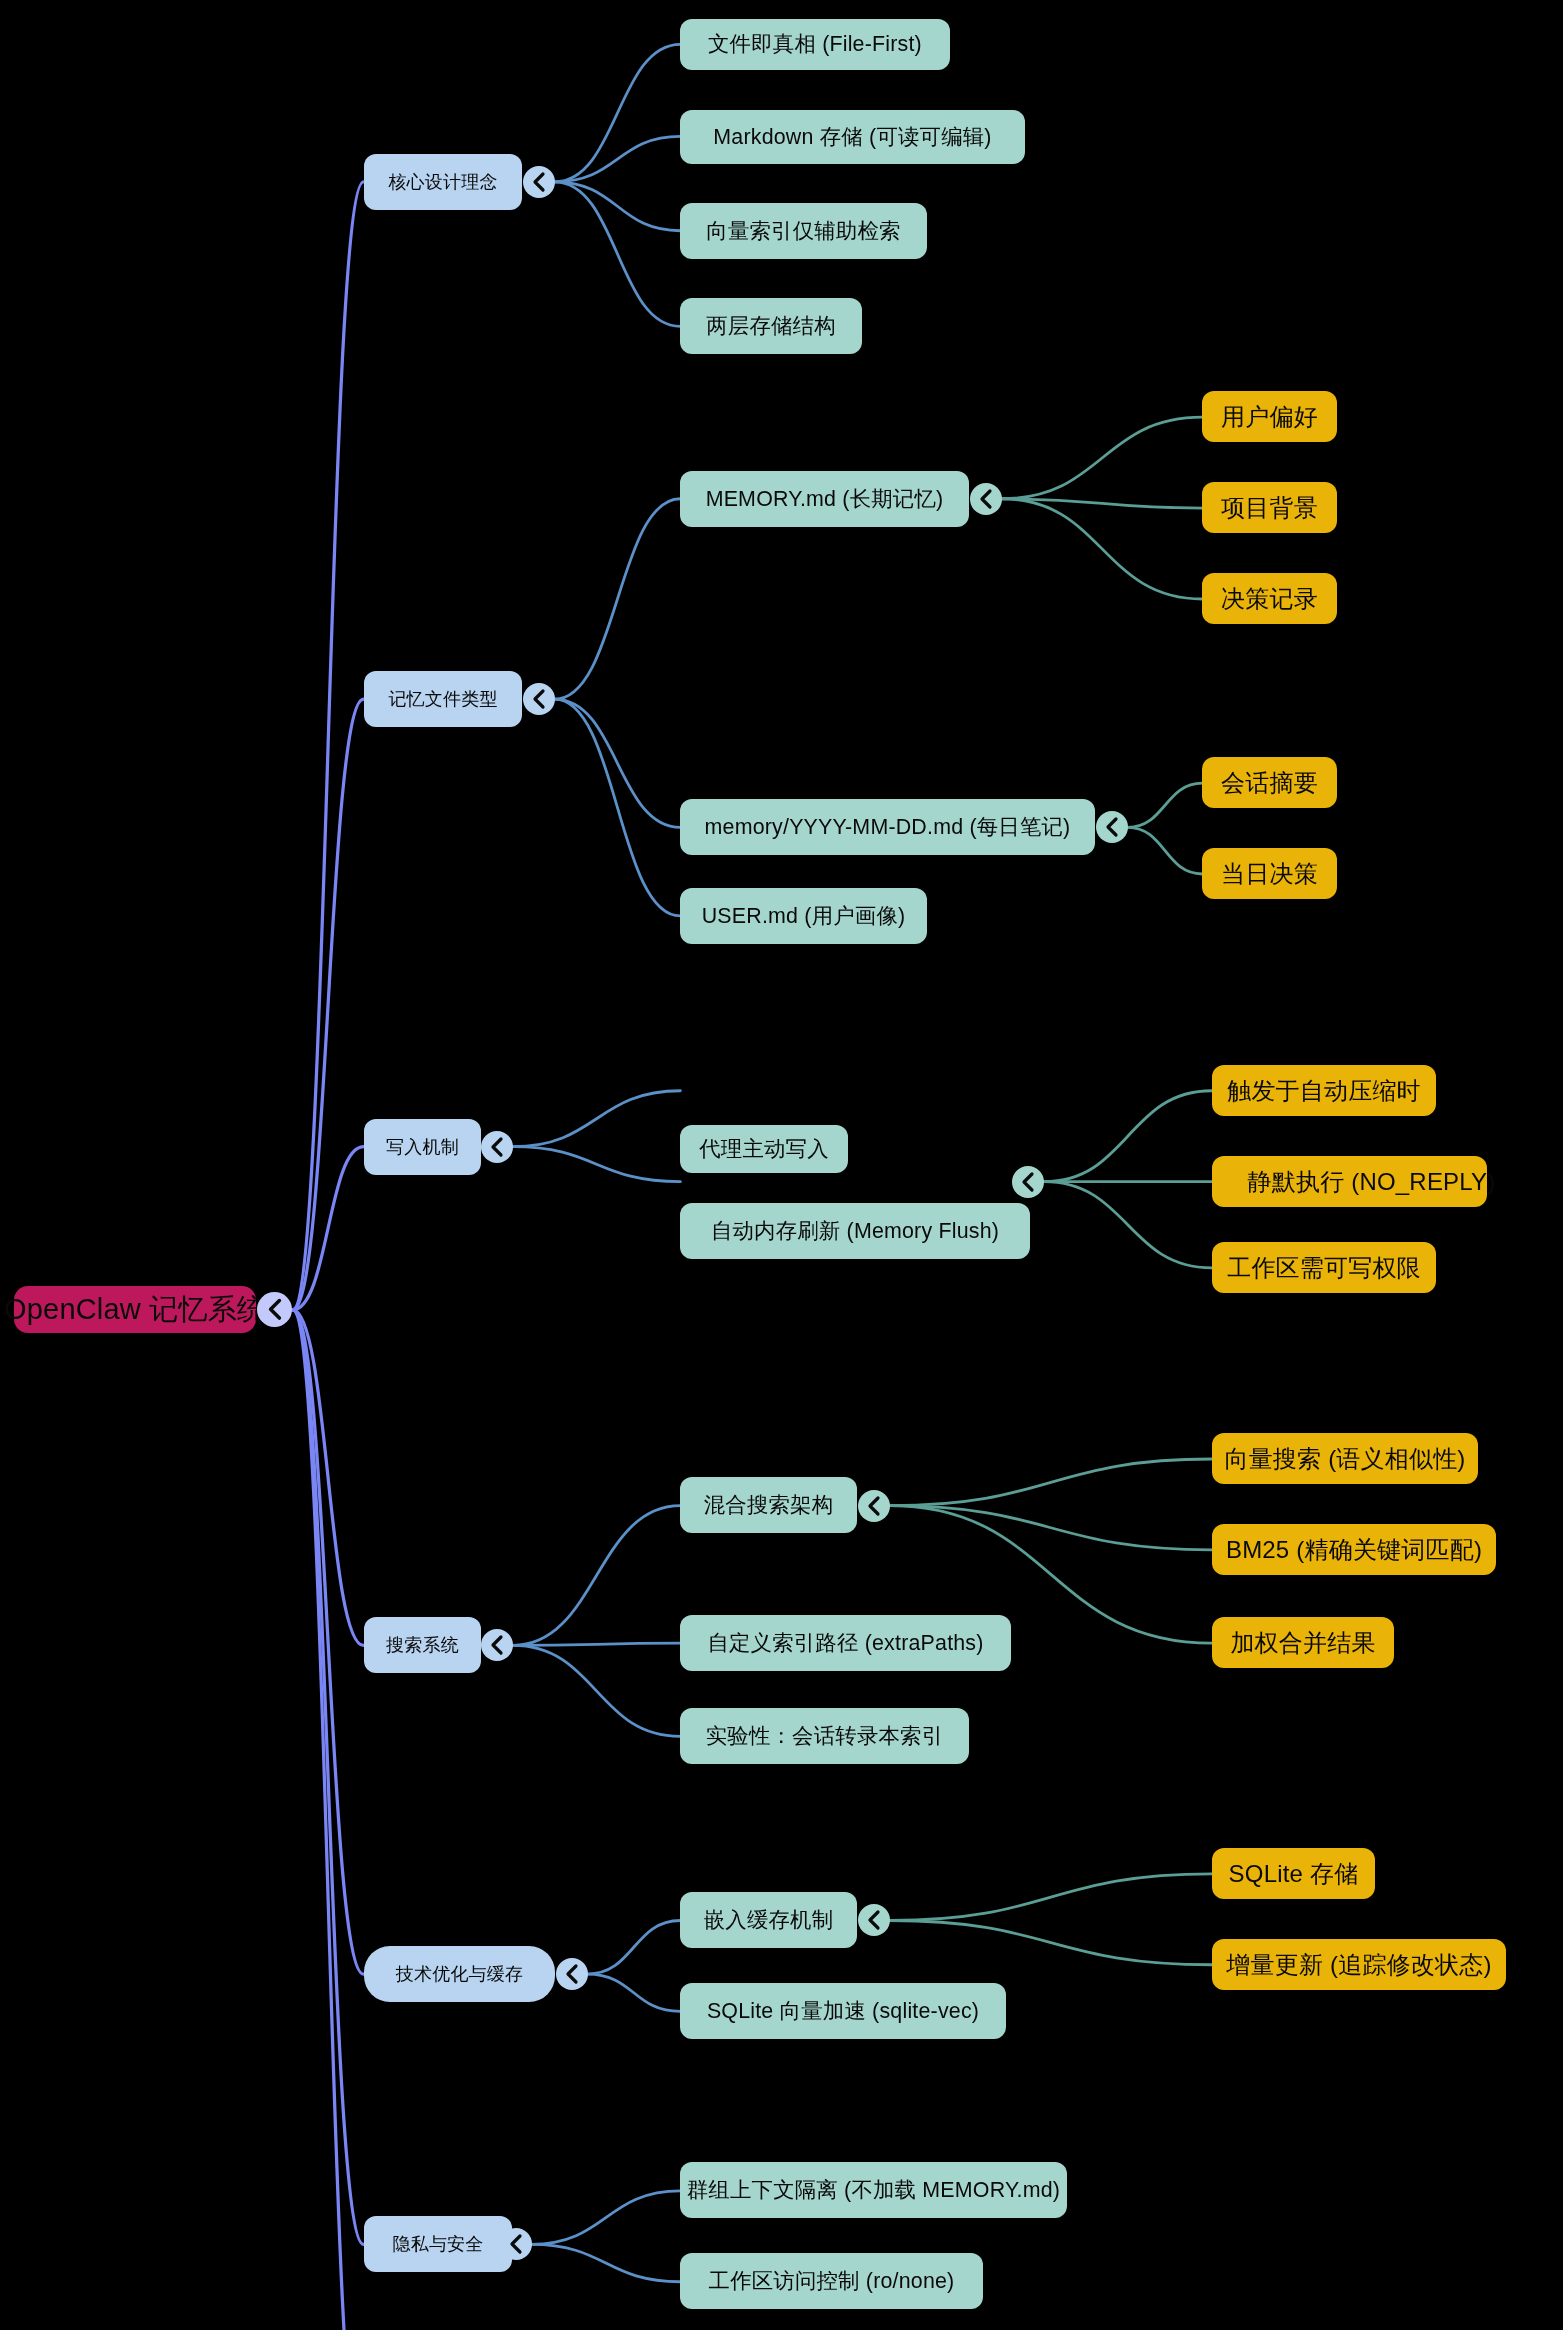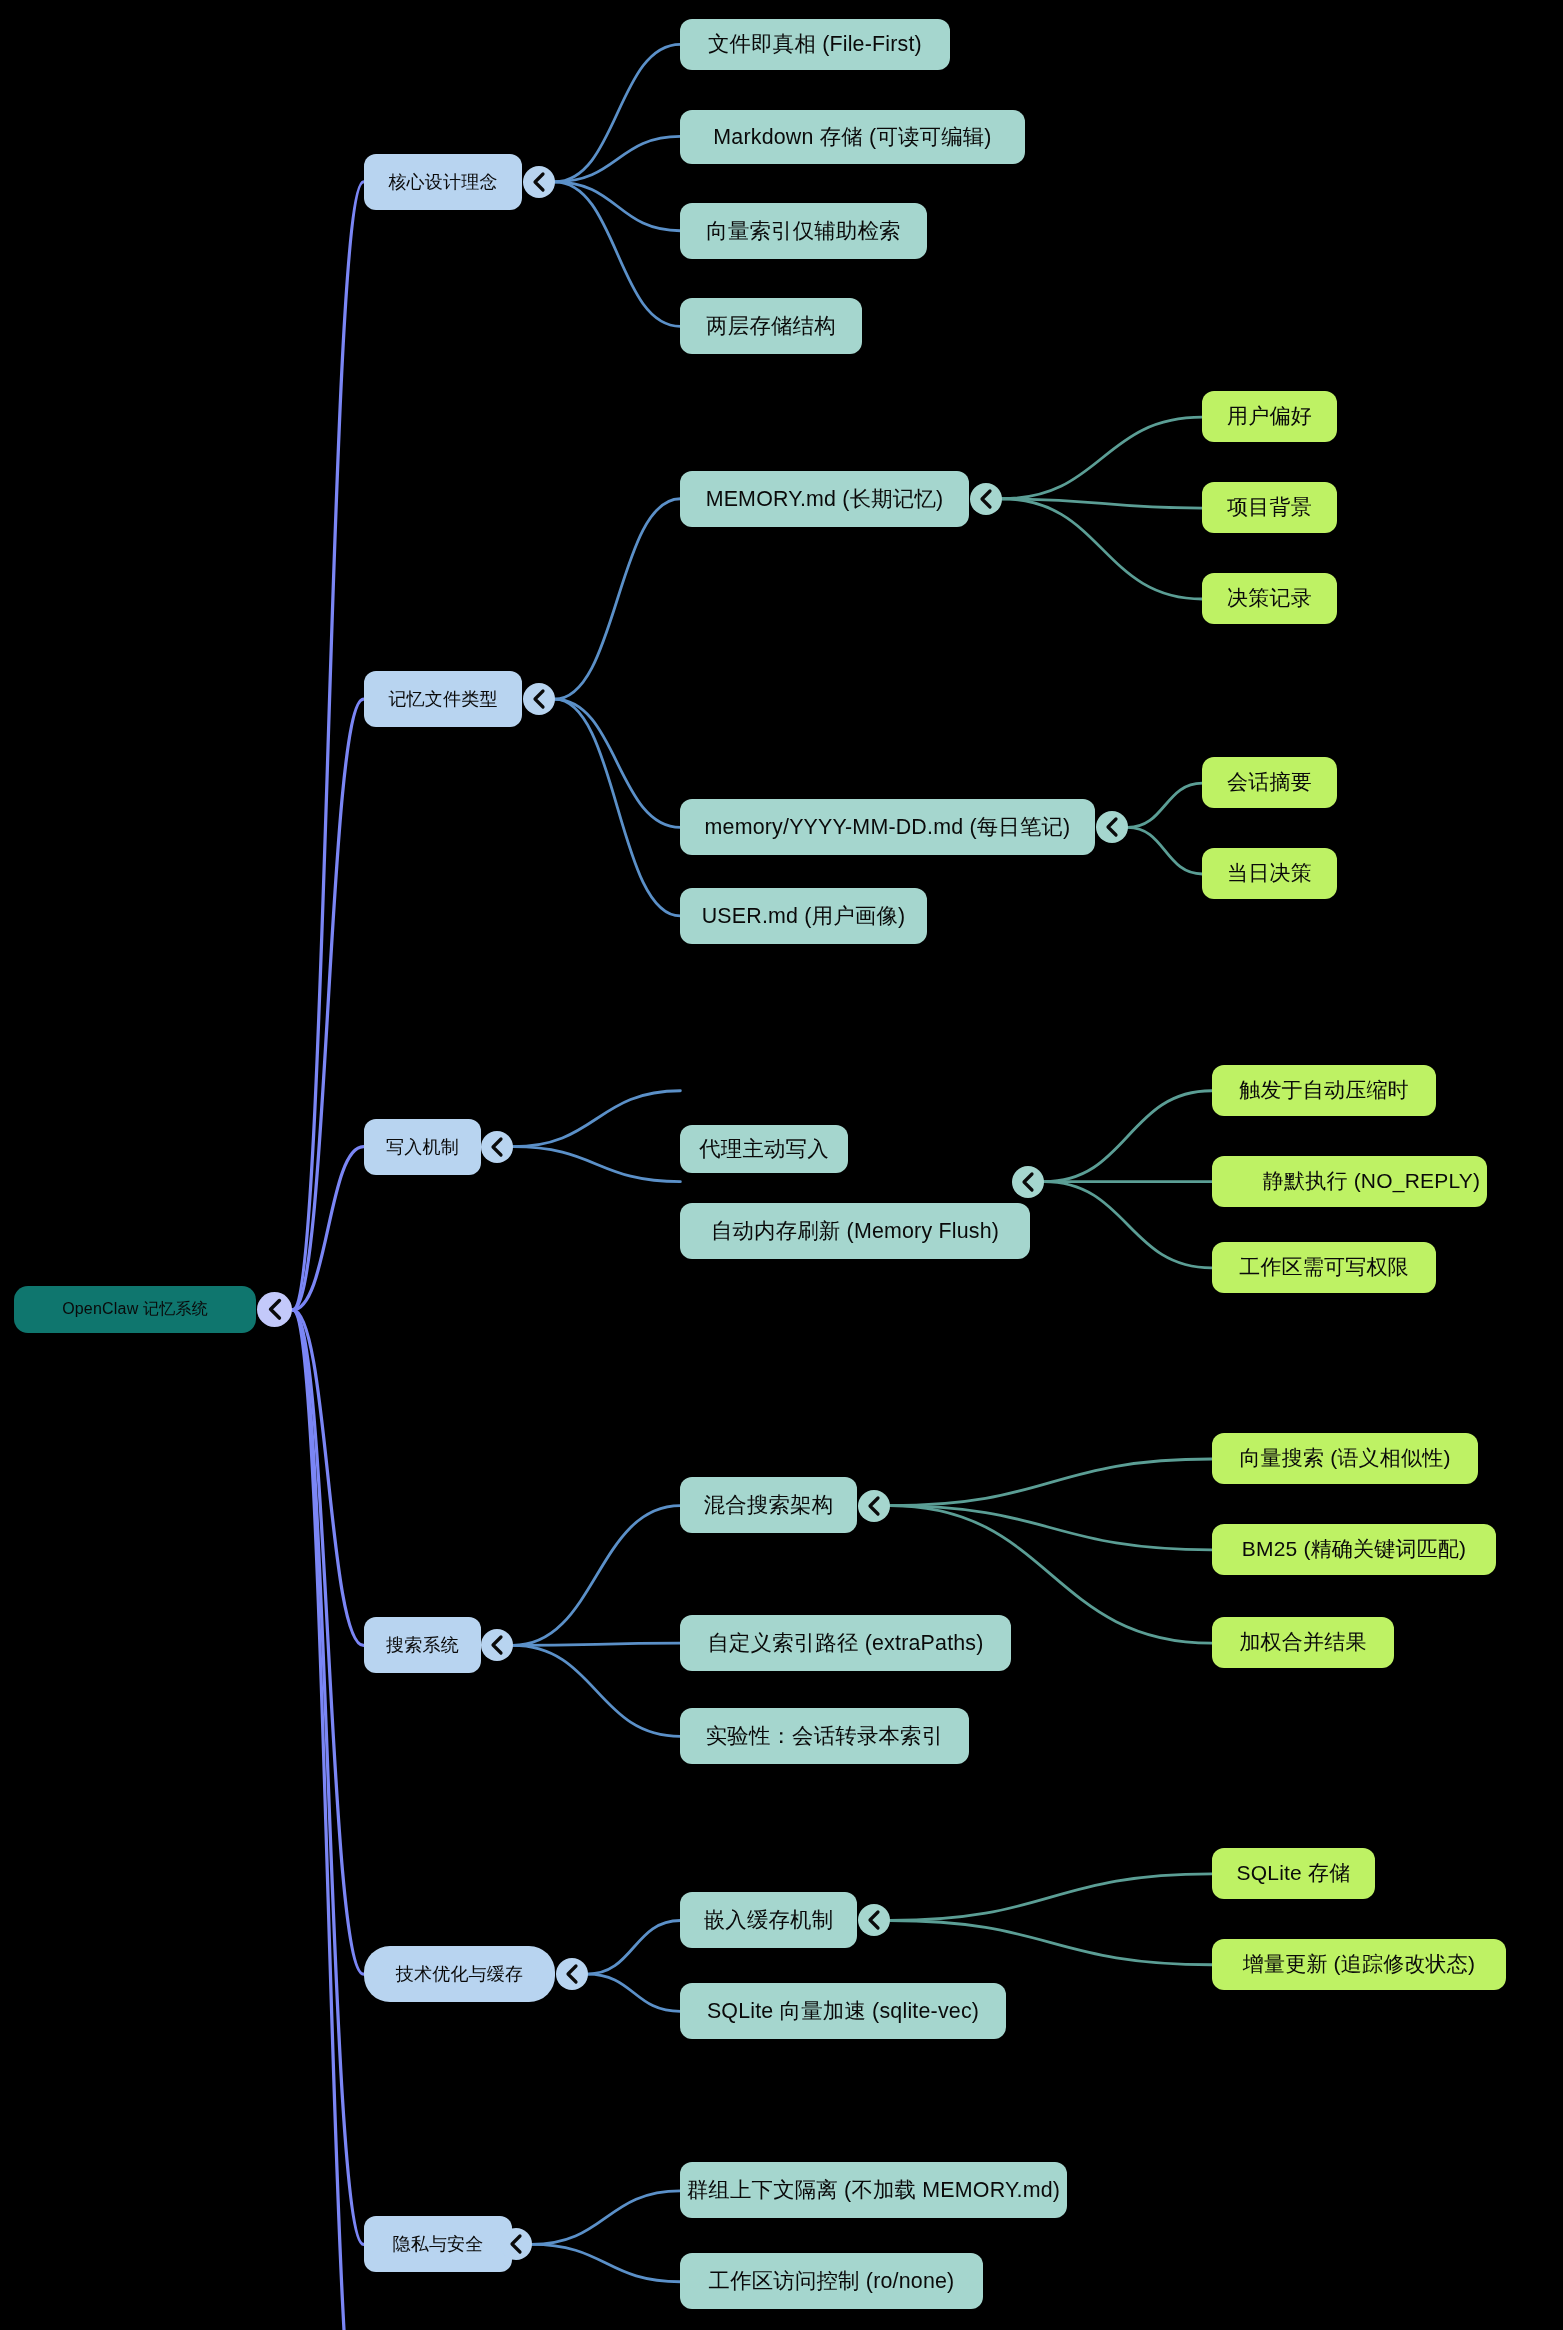--- a/index.html
+++ b/index.html
@@ -29,24 +29,24 @@
     align-items: center;
     justify-content: center;
     border-radius: 12px;
     color: #0a0a0a;
     white-space: nowrap;
     letter-spacing: 0.2px;
     line-height: 1.15;
     text-align: center;
     cursor: pointer;
   }
-  .lvl0 { background: #0f766e; font-size: 16px; border-radius: 14px; }
+  .lvl0 { background: #be185d; font-size: 29px; border-radius: 14px; }
   .lvl1 { background: #b8d4f0; font-size: 18px; }
   .lvl2 { background: #a5d6ce; font-size: 21.4px; }
-  .lvl3 { background: #bef264; font-size: 21px; }
+  .lvl3 { background: #eab308; font-size: 24px; }
 
   .mm-label {
     display: block;
     padding: 0 2.8px;
   }
 
   .toggle {
     position: absolute;
     display: flex;
     align-items: center;

